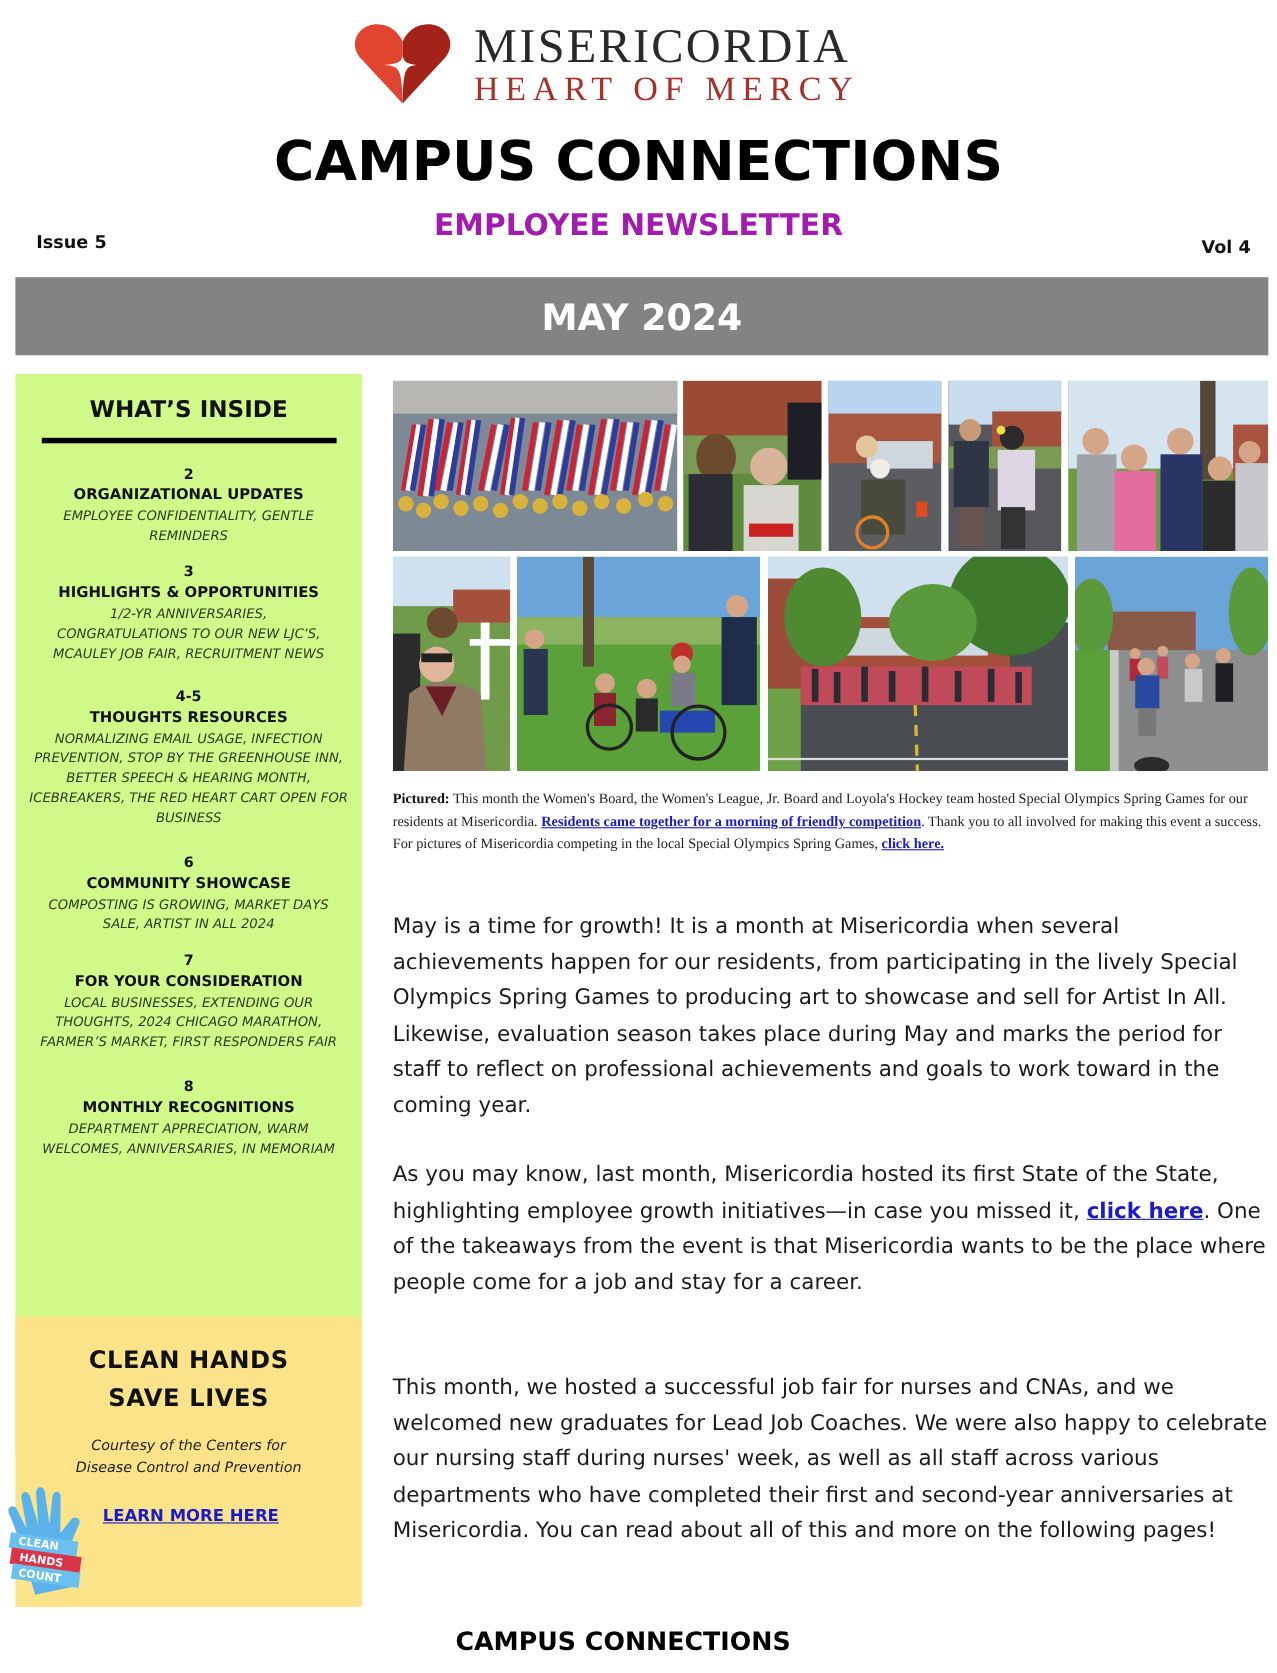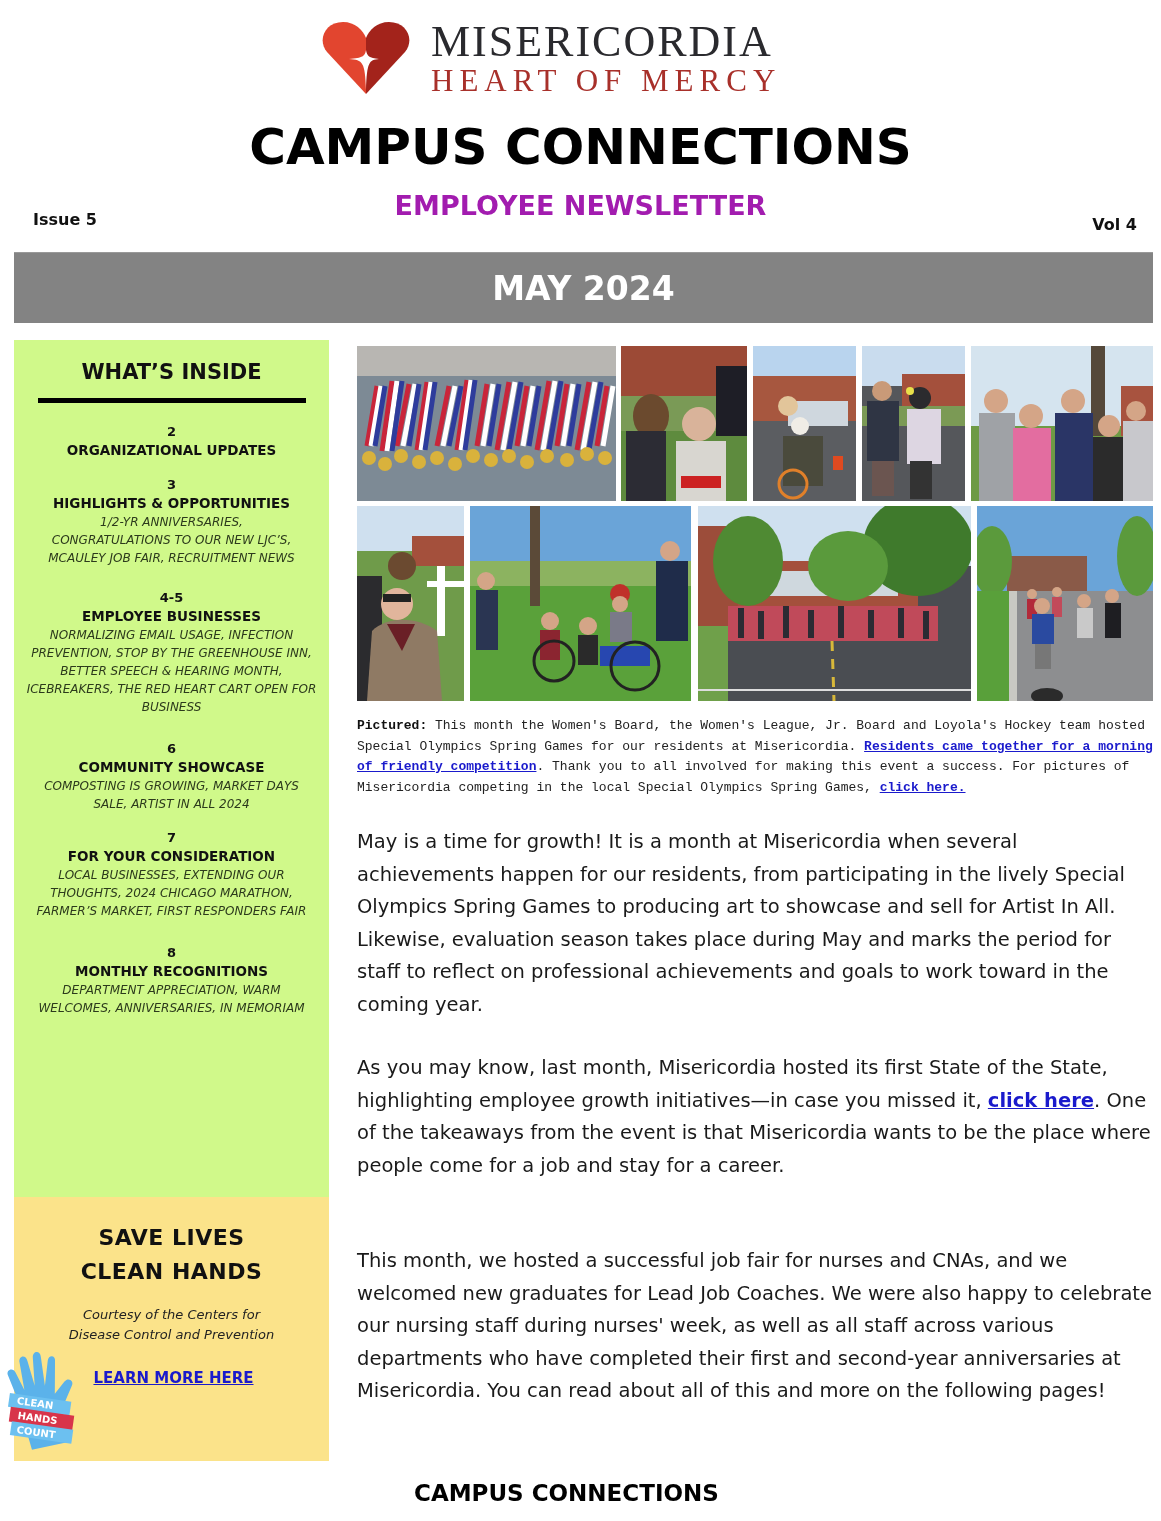--- a/index.html
+++ b/index.html
@@ -34,21 +34,21 @@
   .hands-title { margin-top: 24px; font-family: "DejaVu Sans", sans-serif; font-weight: bold; font-size: 22px; line-height: 34px; letter-spacing: 0.5px; }
   .hands-credit { margin-top: 16px; font-family: "DejaVu Sans", sans-serif; font-style: italic; font-size: 13px; line-height: 20px; color: #222; }
   .hands-link { display: inline-block; margin-top: 24px; margin-left: 4px; font-family: "DejaVu Sans", sans-serif; font-weight: bold; font-size: 15px; color: #1a1acc; text-decoration: underline; cursor: pointer; }
   .hand-icon { position: absolute; left: -14px; top: 148px; width: 100px; height: 105px; }
 
   
   .photos { position: absolute; left: 357px; top: 346px; width: 796px; }
   .ph { position: absolute; overflow: hidden; }
   .ph svg { width: 100%; height: 100%; display: block; }
 
-  .caption { position: absolute; left: 357px; top: 716px; width: 796px; font-family: Liberation Mono, monospace; font-size: 13px; line-height: 20.5px; color: #222; }
+  .caption { position: absolute; left: 357px; top: 716px; width: 796px; font-family: Liberation Serif, serif; font-size: 13px; line-height: 20.5px; color: #222; }
   .caption b { color: #111; }
   .caption a { color: #1a1acc; font-weight: bold; text-decoration: underline; cursor: pointer; }
 
   .body-text { position: absolute; left: 357px; width: 796px; font-family: "DejaVu Sans", sans-serif; font-size: 19.5px; line-height: 32.5px; color: #1a1a1a; }
   .body-text a { color: #1a1acc; font-weight: bold; text-decoration: underline; cursor: pointer; }
   .p1 { top: 826px; }
   .p2 { top: 1052px; }
   .p3 { top: 1245px; }
 
   .footer { position: absolute; left: 414px; top: 1480px; font-family: "DejaVu Sans", sans-serif; font-weight: bold; font-size: 23px; color: #000; }
@@ -75,29 +75,30 @@
   <span>MAY 2024</span>
 </div>
 
 <div class="toc">
   <div class="toc-head">WHAT’S INSIDE</div>
   <div class="toc-rule"></div>
 
   <div class="toc-item">
     <div class="toc-page">2</div>
     <div class="toc-title">ORGANIZATIONAL UPDATES</div>
+    <div class="toc-desc" style="padding:0 40px">EMPLOYEE CONFIDENTIALITY, GENTLE REMINDERS</div>
   </div>
   <div class="toc-item">
     <div class="toc-page">3</div>
     <div class="toc-title">HIGHLIGHTS &amp; OPPORTUNITIES</div>
     <div class="toc-desc" style="padding:0 26px">1/2-YR ANNIVERSARIES, CONGRATULATIONS TO OUR NEW LJC’S, MCAULEY JOB FAIR, RECRUITMENT NEWS</div>
   </div>
   <div class="toc-item" style="margin-top:22px">
     <div class="toc-page">4-5</div>
-    <div class="toc-title">EMPLOYEE BUSINESSES</div>
+    <div class="toc-title">THOUGHTS RESOURCES</div>
     <div class="toc-desc" style="padding:0 10px">NORMALIZING EMAIL USAGE, INFECTION PREVENTION, STOP BY THE GREENHOUSE INN, BETTER SPEECH &amp; HEARING MONTH, ICEBREAKERS, THE RED HEART CART OPEN FOR BUSINESS</div>
   </div>
   <div class="toc-item" style="margin-top:24px">
     <div class="toc-page">6</div>
     <div class="toc-title">COMMUNITY SHOWCASE</div>
     <div class="toc-desc" style="padding:0 22px">COMPOSTING IS GROWING, MARKET DAYS SALE, ARTIST IN ALL 2024</div>
   </div>
   <div class="toc-item">
     <div class="toc-page">7</div>
     <div class="toc-title">FOR YOUR CONSIDERATION</div>
@@ -105,22 +106,22 @@
   </div>
   <div class="toc-item" style="margin-top:24px">
     <div class="toc-page">8</div>
     <div class="toc-title">MONTHLY RECOGNITIONS</div>
     <div class="toc-desc" style="padding:0 18px">DEPARTMENT APPRECIATION, WARM WELCOMES, ANNIVERSARIES, IN MEMORIAM</div>
   </div>
 </div>
 
 <div class="hands">
   <div class="hands-title">
+    <div>CLEAN HANDS</div>
     <div>SAVE LIVES</div>
-    <div>CLEAN HANDS</div>
   </div>
   <div class="hands-credit">
     <div>Courtesy of the Centers for</div>
     <div>Disease Control and Prevention</div>
   </div>
   <a class="hands-link">LEARN MORE HERE</a>
   <svg class="hand-icon" viewBox="0 0 100 105">
     <g transform="rotate(-12 50 55)">
       <path d="M22 100 L18 45 L14 22 C13 16 21 15 22 21 L27 40 L28 12 C28 5 36 5 36 12 L38 38 L42 10 C43 3 51 4 50 11 L48 40 L56 16 C58 10 65 12 63 18 L56 50 L68 40 C73 36 78 42 74 46 L60 66 L58 100 Z" fill="#5bb2ea"></path>
       <rect x="8" y="50" width="62" height="14" fill="#6cc0f0" transform="rotate(20 39 57)"></rect>

